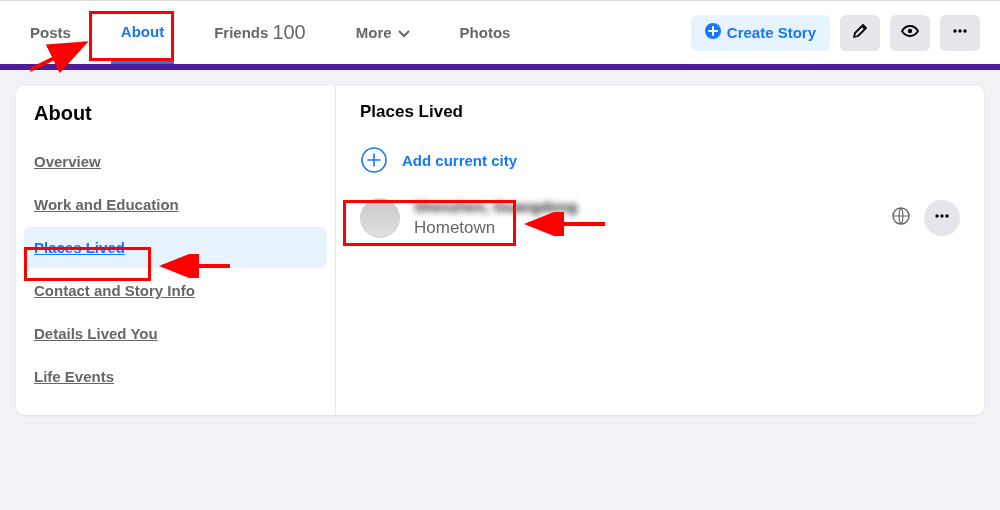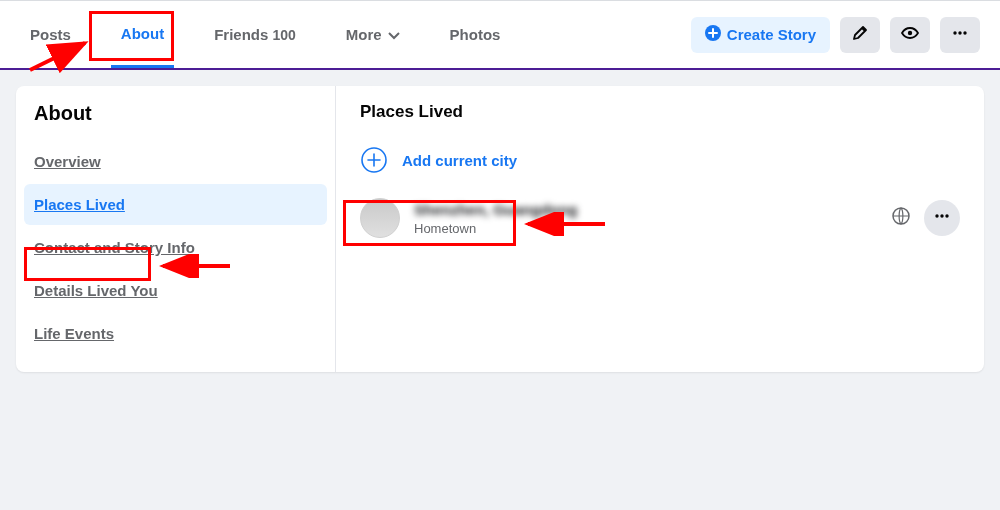--- a/index.html
+++ b/index.html
@@ -10,21 +10,21 @@
     }
     body {
       background: #f0f2f5;
       width: 1000px;
       height: 510px;
       padding: 0;
     }
     .top-bar {
       background: #ffffff;
       border-top: 1px solid #dadde1;
-      border-bottom: 2px solid #4c1d95;
+      border-bottom: 6px solid #4c1d95;
       display: flex;
       align-items: center;
       justify-content: space-between;
       padding: 0 20px;
       height: 70px;
       position: relative;
     }
     .tabs {
       display: flex;
       align-items: center;
@@ -39,22 +39,22 @@
       color: #65676b;
       font-weight: 600;
       font-size: 15px;
       cursor: pointer;
     }
     .tab.active {
       color: #1877f2;
       border-bottom: 3px solid #1877f2;
     }
     .tab-count {
-      font-weight: 700;
-      font-size: 14px;
+      font-weight: 400;
+      font-size: 20px;
       margin-left: 4px;
       color: #65676b;
     }
     .tab svg.caret {
       margin-left: 6px;
     }
     .actions {
       display: flex;
       align-items: center;
       gap: 10px;
@@ -171,21 +171,21 @@
     }
     .place-name-blur {
       display: inline-block;
       filter: blur(3px);
       color: #1c1e21;
       font-weight: 600;
       font-size: 15px;
     }
     .place-sub2 {
       color: #65676b;
-      font-size: 13px;
+      font-size: 17px;
       margin-top: 2px;
     }
     .row-actions {
       display: flex;
       align-items: center;
       gap: 14px;
     }
     .globe-btn {
       cursor: pointer;
       display: flex;
@@ -303,20 +303,21 @@
     </div>
   </div>
 </div>
 
 <div class="content-wrap">
   <div class="panel">
 
     <div class="sidebar">
       <h2>About</h2>
       <div class="side-item">Overview</div>
+      <div class="side-item">Work and Education</div>
       <div class="side-item active">Places Lived</div>
       <div class="side-item">Contact and Story Info</div>
       <div class="side-item">Details Lived You</div>
       <div class="side-item">Life Events</div>
     </div>
 
     <div class="main">
       <h3>Places Lived</h3>
 
       <div class="add-row">

